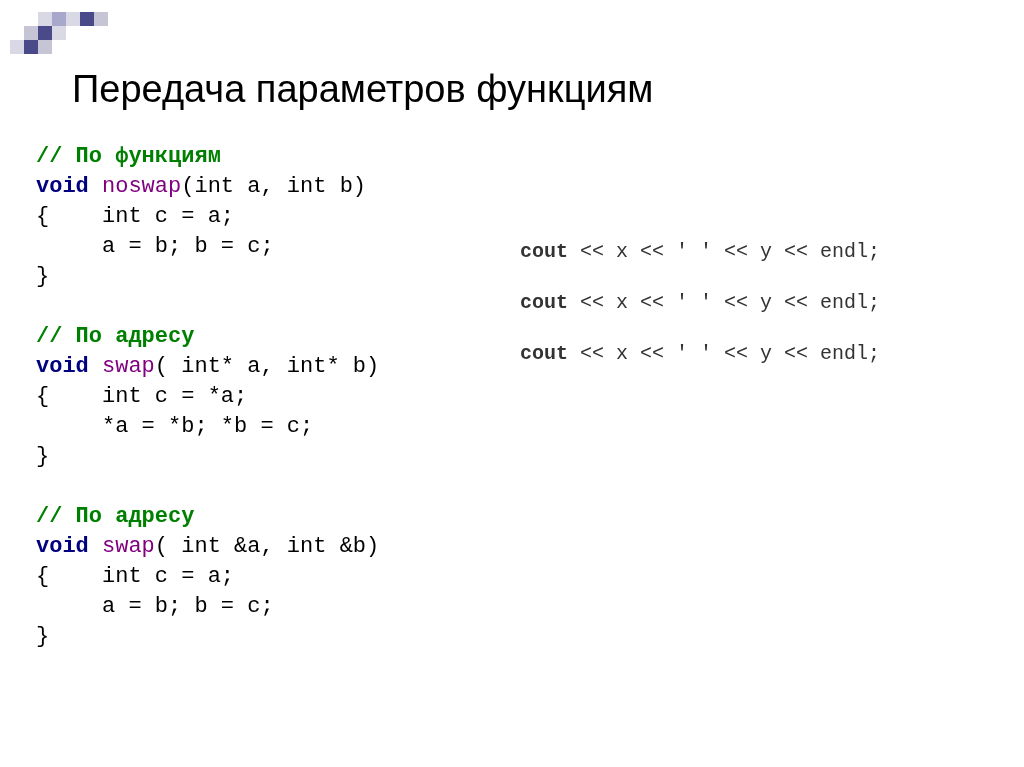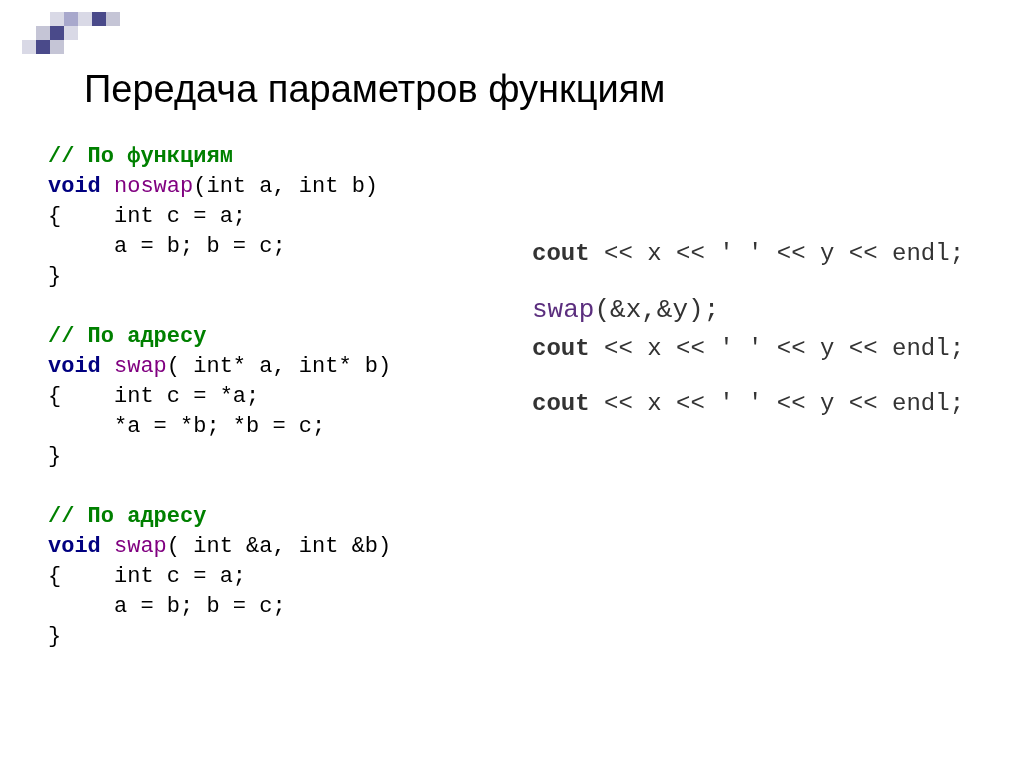--- a/index.html
+++ b/index.html
@@ -9,21 +9,20 @@
     height: 767px;
     background: #fff;
     font-family: Arial, Helvetica, sans-serif;
     overflow: hidden;
   }
   .slide {
     position: relative;
     width: 936px;
     height: 767px;
     box-sizing: border-box;
-    margin-left: 12px;
   }
   .deco {
     position: absolute;
     top: 10px;
     left: 10px;
     width: 110px;
     height: 45px;
   }
   .deco span {
     position: absolute;
@@ -64,21 +63,21 @@
   .call-line {
     font-family: "Courier New", Courier, monospace;
     font-size: 26px;
     color: #5b2e7e;
     margin-bottom: 10px;
   }
   .call-line .fn { color: #5b2e7e; }
   .call-line .args { color: #333; }
   .cout-line {
     font-family: "Courier New", Courier, monospace;
-    font-size: 24px;
+    font-size: 20px;
     color: #333;
     margin-bottom: 28px;
   }
   .cout-line b { font-weight: bold; }
 </style>
 </head>
 <body>
 
 <div class="slide">
 
@@ -114,21 +113,18 @@
 <span class="comment">// По адресу</span>
 <span class="kw-void bold">void</span><span class="fn-name"> swap</span><span class="plain">( int &amp;a, int &amp;b)</span>
 <span class="plain">{    int c = a;</span>
 <span class="plain">     a = b; b = c;</span>
 <span class="plain">}</span></pre>
   </div>
 
   <div class="right-col">
     <div class="cout-line"><b>cout</b><span> &lt;&lt; x &lt;&lt; ' ' &lt;&lt; y &lt;&lt; endl;</span></div>
 
-    <div class="call-line">
-      <span class="fn">swap</span><span class="args">(&amp;x,&amp;y);</span>
-    </div>
     <div class="cout-line"><b>cout</b><span> &lt;&lt; x &lt;&lt; ' ' &lt;&lt; y &lt;&lt; endl;</span></div>
 
     <div class="cout-line"><b>cout</b><span> &lt;&lt; x &lt;&lt; ' ' &lt;&lt; y &lt;&lt; endl;</span></div>
   </div>
 
 </div>
 
 </body></html>

